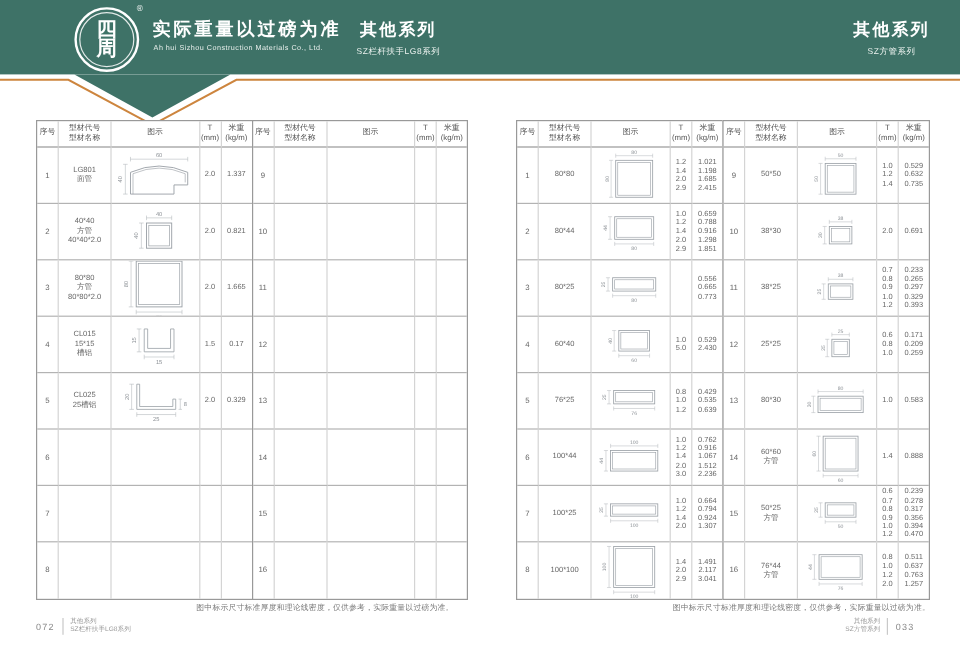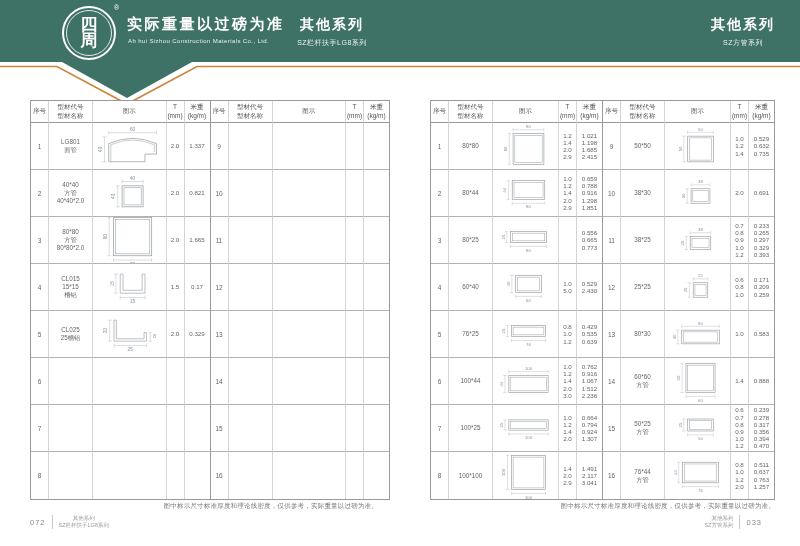--- a/index.html
+++ b/index.html
@@ -38,21 +38,21 @@
   .cell-no{font-size:6.5px;}
   .cell-code{font-size:6.3px;line-height:1.25;}
   .cell-num{font-size:6.2px;line-height:1.16;}
   .cell-diag{padding:0;}
   .cell-diag svg{width:100%;height:100%;display:block;}
   
   .note{position:absolute;font-size:6.5px;color:#777;text-align:right;z-index:1;letter-spacing:.2px;}
   .note-left{left:30px;top:502px;width:348px;}
   .note-right{left:430px;top:502px;width:345px;}
   .footer{position:absolute;top:515px;display:flex;align-items:center;z-index:1;}
-  .footer-left{left:30px;text-align:center;}
+  .footer-left{left:30px;}
   .footer-right{right:38px;}
   .page-num{font-size:7.5px;color:#888;letter-spacing:1px;}
   .f-div{width:1px;height:14px;background:#c9c9c9;margin:0 6px;}
   .f-series{font-size:5.5px;color:#9a9a9a;line-height:1.35;}
   .footer-right .f-series{text-align:right;}
 </style>
 </head>
 <body>
 
 <svg class="band-svg" width="800" height="112">

